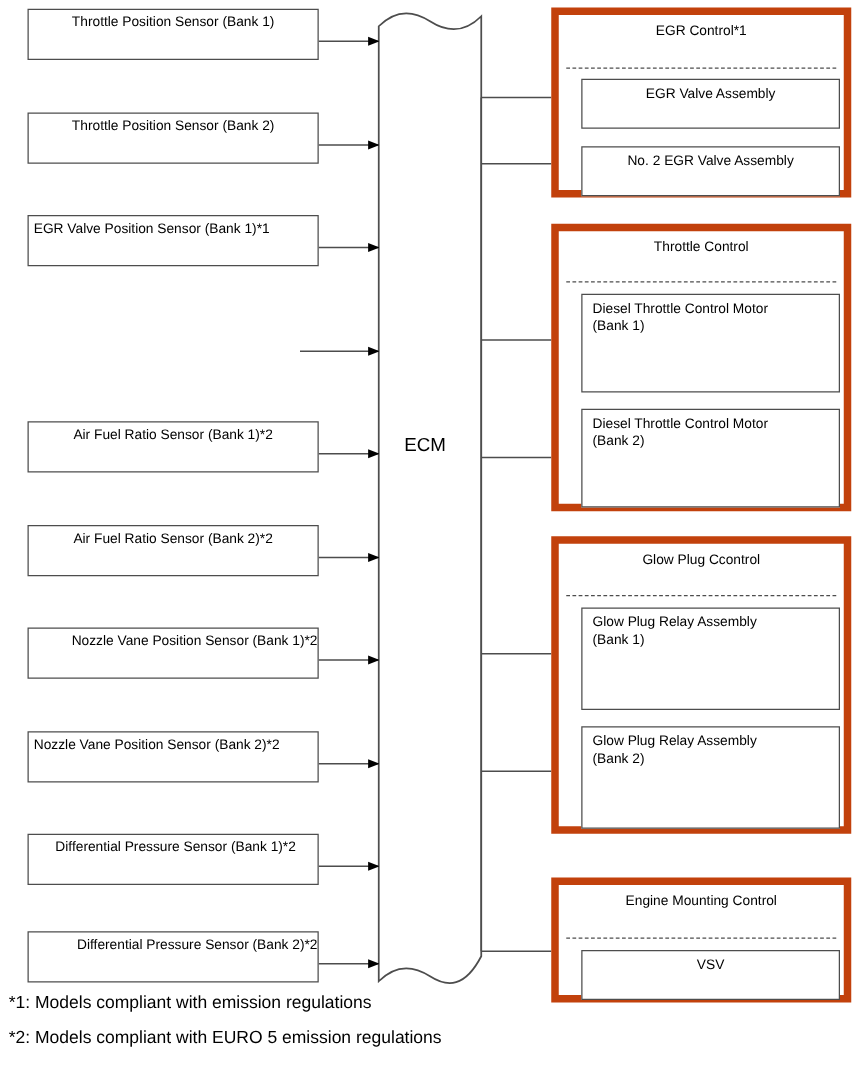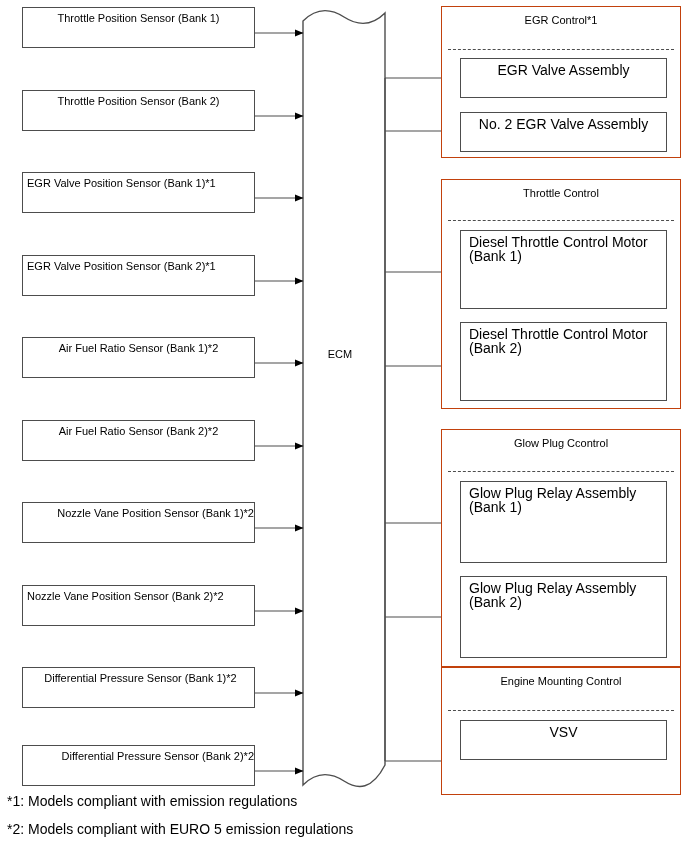--- a/index.html
+++ b/index.html
@@ -49,30 +49,30 @@
     white-space: nowrap;
   }
 
   
   .ecm-label {
     position: absolute;
     left: 305px;
     top: 348px;
     width: 70px;
     text-align: center;
-    font-size: 11px;
+    font-size: 15px;
     color: #000000;
   }
 
   
   .control-group {
     position: absolute;
     left: 441px;
     width: 240px;
-    border: 1px solid #c2410c;
+    border: 6px solid #c2410c;
     background: #ffffff;
     box-sizing: border-box;
   }
   .control-title {
     position: absolute;
     left: 0;
     right: 0;
     top: 6px;
     text-align: center;
     font-size: 11px;
@@ -94,21 +94,21 @@
     width: 207px;
     border: 1px solid #4d4d4d;
     background: #ffffff;
     box-sizing: border-box;
   }
   .actuator-label {
     position: absolute;
     left: 8px;
     right: 8px;
     top: 4px;
-    font-size: 14px;
+    font-size: 11px;
     color: #000000;
     line-height: 14px;
   }
   .actuator-label.center {
     text-align: center;
     left: 0;
     right: 0;
   }
 
   
@@ -177,23 +177,20 @@
   </div>
 
   <div class="sensor-box" style="top:90px">
     <div class="sensor-label">Throttle Position Sensor (Bank 2)</div>
   </div>
 
   <div class="sensor-box" style="top:172px">
     <div class="sensor-label" style="text-align:left;left:4px">EGR Valve Position Sensor (Bank 1)*1</div>
   </div>
 
-  <div class="sensor-box" style="top:255px">
-    <div class="sensor-label" style="text-align:left;left:4px">EGR Valve Position Sensor (Bank 2)*1</div>
-  </div>
 
   <div class="sensor-box" style="top:337px">
     <div class="sensor-label">Air Fuel Ratio Sensor (Bank 1)*2</div>
   </div>
 
   <div class="sensor-box" style="top:420px">
     <div class="sensor-label">Air Fuel Ratio Sensor (Bank 2)*2</div>
   </div>
 
   <div class="sensor-box" style="top:502px">
@@ -250,21 +247,21 @@
       <div class="actuator-label">Glow Plug Relay Assembly</div>
       <div class="actuator-label" style="top:18px">(Bank 1)</div>
     </div>
 
     <div class="actuator-box" style="top:146px; height:82px">
       <div class="actuator-label">Glow Plug Relay Assembly</div>
       <div class="actuator-label" style="top:18px">(Bank 2)</div>
     </div>
   </div>
 
-  <div class="control-group" style="top:667px; height:128px">
+  <div class="control-group" style="top:702px; height:100px">
     <div class="control-title">Engine Mounting Control</div>
     <div class="control-divider" style="top:42px"></div>
 
     <div class="actuator-box" style="top:52px; height:40px">
       <div class="actuator-label center">VSV</div>
     </div>
   </div>
 
   <div class="footnote" style="top:793px">*1: Models compliant with emission regulations</div>
   <div class="footnote" style="top:821px">*2: Models compliant with EURO 5 emission regulations</div>

